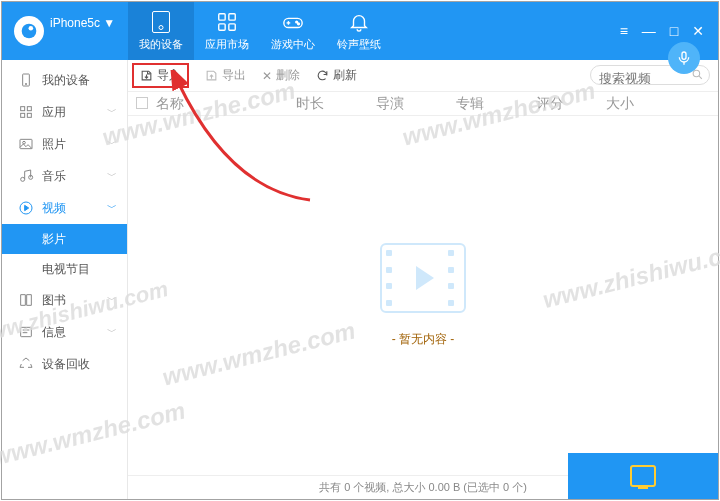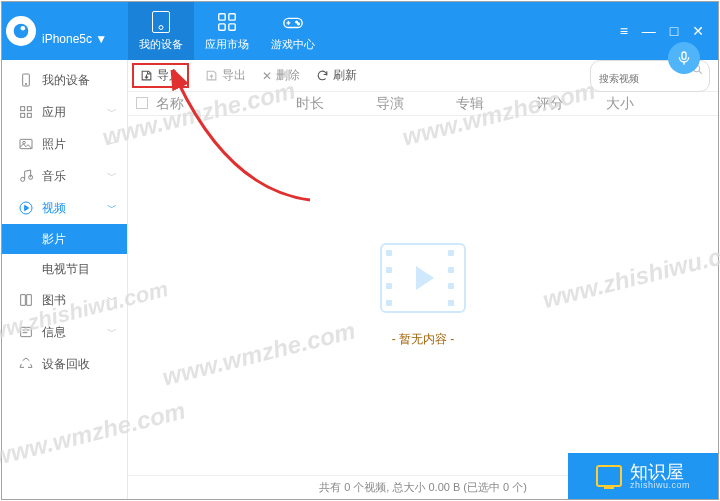--- a/index.html
+++ b/index.html
@@ -1,19 +1,19 @@
 <!DOCTYPE html>
 <html><head>
 <meta charset="utf-8">
 <style>
   * { box-sizing: border-box; margin: 0; padding: 0; font-family: "Microsoft YaHei", Arial, sans-serif; }
   body { background: #fff; width: 720px; height: 501px; overflow: hidden; position: relative; }
   .outer-border { border: 1px solid #a3a3a3; width: 718px; height: 499px; position: absolute; top: 1px; left: 1px; }
   .header { background: #2196f3; height: 58px; display: flex; align-items: center; color: #fff; }
-  .logo-area { width: 126px; display: flex; align-items: flex-end; padding-left: 4px; }
+  .logo-area { width: 126px; display: flex; align-items: flex-start; padding-left: 12px; }
   .logo-circle { width: 30px; height: 30px; background: #fff; border-radius: 50%; display: flex; align-items: center; justify-content: center; margin-right: 6px; }
   .logo-circle svg { width: 22px; height: 22px; }
   .device-name { font-size: 12px; color: #fff; }
   .tabs { display: flex; height: 100%; }
   .tab { width: 66px; display: flex; flex-direction: column; align-items: center; justify-content: center; font-size: 11px; cursor: pointer; }
   .tab.active { background: #1a82d8; }
   .tab-icon { width: 22px; height: 22px; margin-bottom: 4px; }
   .tab-icon-rect { width: 18px; height: 22px; border: 1.5px solid #fff; border-radius: 2px; position: relative; margin-bottom:4px;}
   .tab-icon-rect::after { content: ""; position: absolute; bottom: 2px; left: 50%; width: 3px; height: 3px; border: 1px solid #fff; border-radius: 50%; transform: translateX(-50%); }
   .header-spacer { flex: 1; }
@@ -27,21 +27,21 @@
   .side-icon { width: 16px; height: 16px; margin-right: 8px; flex-shrink: 0; }
   .chev { margin-left: auto; color: #bbb; font-size: 10px; }
   .sub-item { height: 30px; display: flex; align-items: center; padding-left: 40px; font-size: 12px; color: #555; cursor: pointer; }
   .sub-item.selected { background: #2196f3; color: #fff; }
   .main { flex: 1; display: flex; flex-direction: column; }
   .toolbar { height: 32px; border-bottom: 1px solid #eee; display: flex; align-items: center; padding: 0 8px; gap: 16px; font-size: 12px; color: #999; }
   .tool-btn { display: flex; align-items: center; gap: 4px; cursor: pointer; }
   .tool-btn.enabled { color: #555; }
   .import-box { border: 2px solid #e03030; padding: 2px 6px; margin-left: -4px; }
   .search-wrap { margin-left: auto; position: relative; }
-  .search-input { width: 120px; height: 32px; border: 1px solid #ddd; border-radius: 10px; padding: 6px 24px 0 8px; font-size: 10px; color: #999; outline: none; }
+  .search-input { width: 120px; height: 20px; border: 1px solid #ddd; border-radius: 10px; padding: 6px 24px 0 8px; font-size: 13px; color: #999; outline: none; }
   .search-icon-pos { position: absolute; right: 6px; top: 3px; color: #bbb; }
   .table-head { height: 24px; border-bottom: 1px solid #eee; display: flex; align-items: center; font-size: 14px; color: #999; padding-left: 8px; }
   .th-check { width: 20px; }
   .th { }
   .check { width: 12px; height: 12px; border: 1px solid #ccc; display: inline-block; }
   .content-area { flex: 1; display: flex; flex-direction: column; align-items: center; justify-content: center; color: #a16207; font-size: 12px; }
   .empty-icon { width: 86px; height: 70px; border: 2px solid #cfe8fb; border-radius: 6px; position: relative; display: flex; align-items: center; justify-content: center; margin-bottom: 18px; }
   .film-strip { position: absolute; top: 0; bottom: 0; width: 12px; display: flex; flex-direction: column; justify-content: space-around; }
   .film-strip.left { left: 4px; } .film-strip.right { right: 4px; }
   .film-hole { width: 6px; height: 6px; background: #cfe8fb; border-radius: 1px; }
@@ -89,20 +89,27 @@
       <div class="tab">
         <svg class="tab-icon" viewBox="0 0 24 24" fill="none" stroke="#fff" stroke-width="1.5">
             <rect x="2" y="8" width="20" height="10" rx="5"></rect>
             <line x1="7" y1="11" x2="7" y2="15"></line>
             <line x1="5" y1="13" x2="9" y2="13"></line>
             <circle cx="16" cy="12" r="1" fill="#fff"></circle>
             <circle cx="18" cy="14" r="1" fill="#fff"></circle>
           </svg>
         <span>游戏中心</span>
       </div>
+      <div class="tab">
+        <svg class="tab-icon" viewBox="0 0 24 24" fill="none" stroke="#fff" stroke-width="1.5">
+            <path d="M18 16v-5a6 6 0 10-12 0v5l-2 2h16l-2-2z"></path>
+            <path d="M10 20a2 2 0 004 0"></path>
+          </svg>
+        <span>铃声壁纸</span>
+      </div>
     </div>
     <div class="header-spacer"></div>
     <div class="win-controls">
       <span>≡</span>
       <span>—</span>
       <span>□</span>
       <span>✕</span>
     </div>
   </div>
 
@@ -276,17 +283,13 @@
 
 <div class="watermark wm1">www.wmzhe.com</div>
 <div class="watermark wm2">www.wmzhe.com</div>
 <div class="watermark wm3">www.zhishiwu.com</div>
 <div class="watermark wm4">www.wmzhe.com</div>
 <div class="watermark wm5">www.wmzhe.com</div>
 <div class="watermark wm6">www.zhishiwu.com</div>
 
 <div class="zhishiwu">
   <div class="zhishi-icon"></div>
-  <div class="zhishi-text">
-    <span>知识屋</span>
-    <span class="zhishi-sub">zhishiwu.com</span>
-  </div>
 </div>
 
 </body></html>

